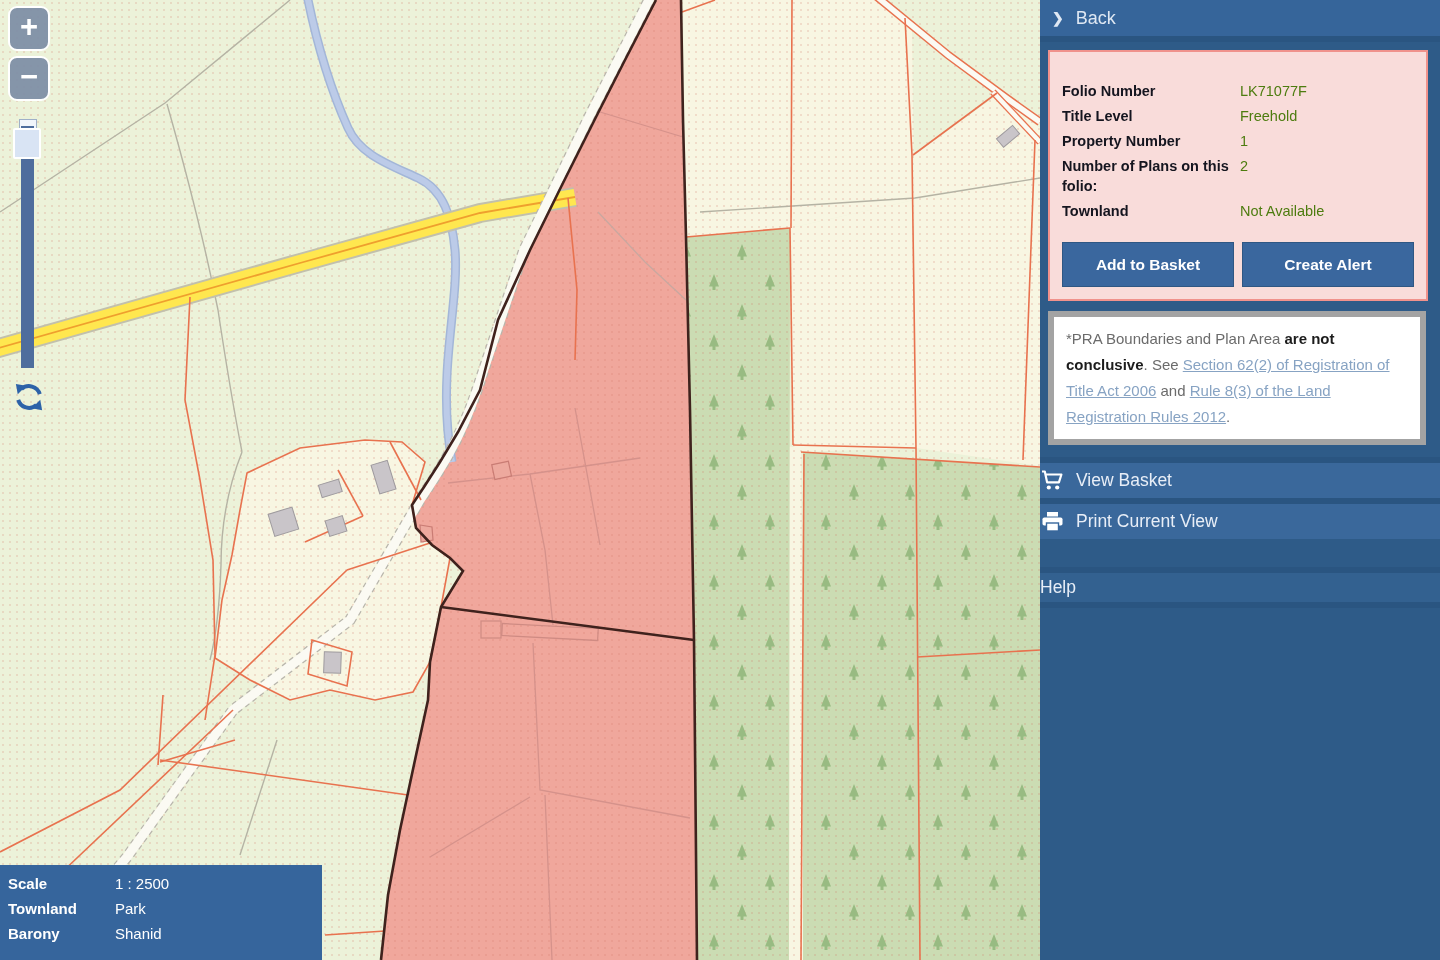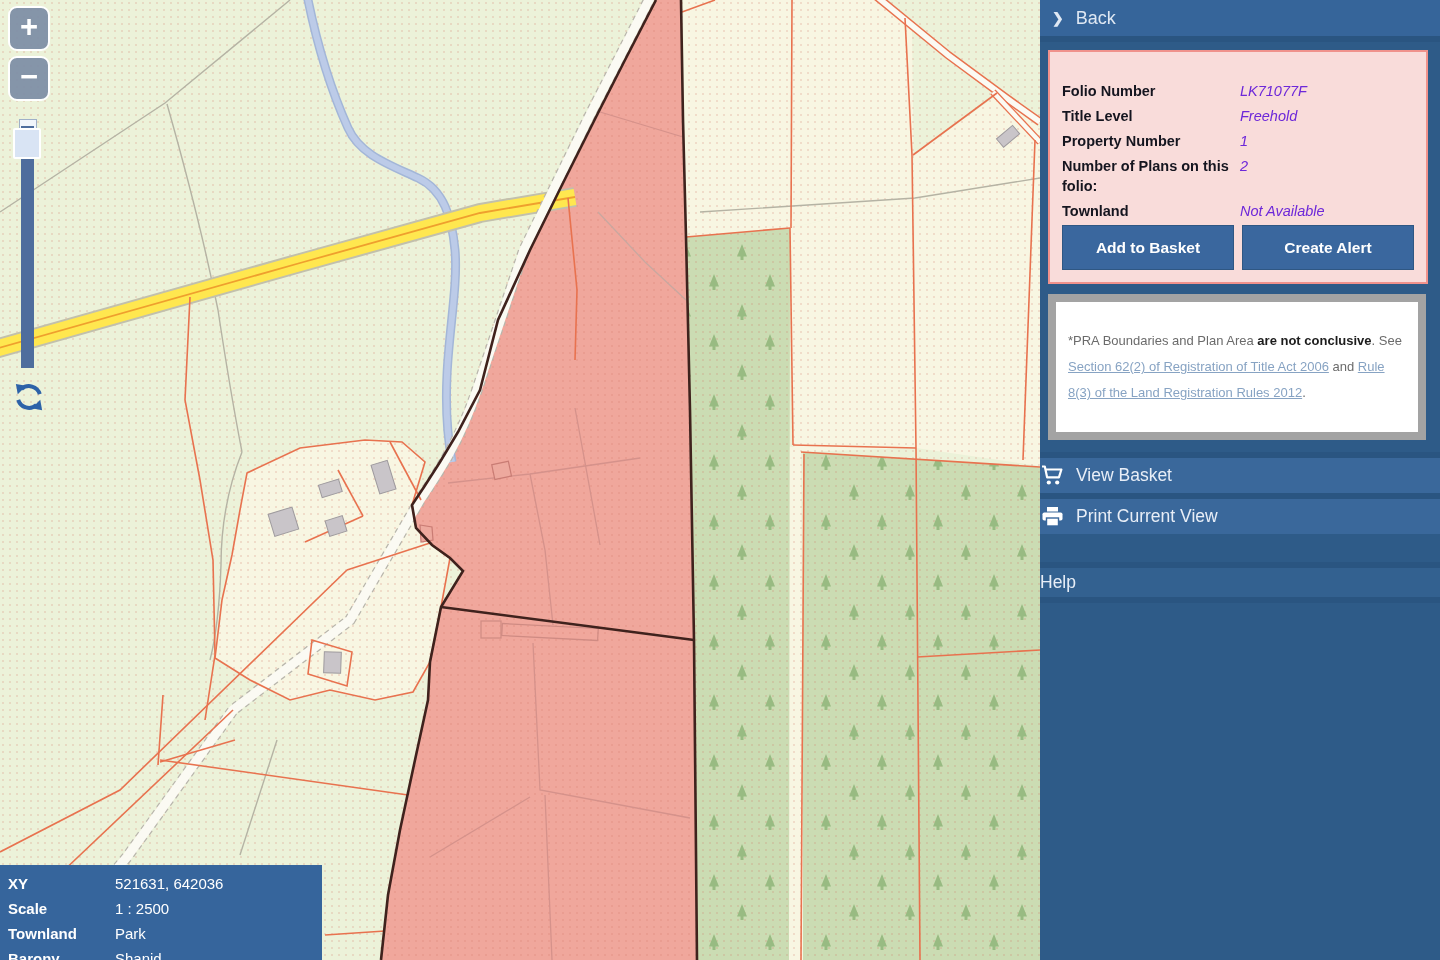--- a/index.html
+++ b/index.html
@@ -31,27 +31,27 @@
 
   
   .sidebar { width:400px; height:960px; background:#2e5b88; color:#e8eef7; flex-shrink:0; }
   .back-bar { height:42px; background:#36659a; border-bottom:6px solid #2a5581;
     display:flex; align-items:center; padding-left:12px; font-size:18px; color:#dfe8f3; cursor:pointer; }
   .back-bar .chev { font-size:14px; font-weight:bold; margin-right:12px; }
 
   .folio-panel { margin:8px 12px 0 8px; background:#f9dcda; border:2px solid #f0928c; padding:26px 12px 12px; }
   .frow { display:grid; grid-template-columns:178px 1fr; font-size:14.5px; line-height:20px; padding:2.5px 0; }
   .frow .lbl { font-weight:bold; color:#15151f; padding-right:6px; }
-  .frow .val { color:#6d28d9;font-style:italic; }
-  .btn-row { display:flex; gap:8px; margin-top:2px; }
+  .frow .val { color:#4d7c0f; }
+  .btn-row { display:flex; gap:8px; margin-top:19px; }
   .pbtn { flex:1; height:45px; background:#3a679e; border:1px solid #2f5783; color:#fff;
     font-size:15.5px; font-weight:bold; font-family:"Liberation Sans",sans-serif; cursor:pointer; }
 
-  .disclaimer { margin:10px 14px 0 8px; background:#fff; border:8px solid #a3a3a3;
-    padding:26px 12px; font-size:13px; line-height:26px; color:#6b6b6b; }
+  .disclaimer { margin:10px 14px 0 8px; background:#fff; border:6px solid #a3a3a3;
+    padding:9px 12px; font-size:15px; line-height:26px; color:#6b6b6b; }
   .disclaimer b { color:#1c1c1c; }
   .disclaimer a { color:#87a3c3; text-decoration:underline; cursor:pointer; }
 
   .menu { margin-top:12px; }
   .menu-row { height:41px; background:#3a689b; border-top:6px solid #2a5581;
     display:flex; align-items:center; gap:12px; font-size:17.5px; cursor:pointer; }
   .menu-row.help { background:#336190; border-bottom:6px solid #2a5581;margin-top:28px; }
   .micon { width:24px; display:flex; justify-content:center; }
 </style>
 </head>
@@ -206,24 +206,20 @@
           <path d="M27.5,13 A12,12 0 0 0 8,7.5"></path>
           <path d="M4.5,19 A12,12 0 0 0 24,24.5"></path>
         </g>
         <polygon points="2,2 13,4 4,13" fill="#2d62a8"></polygon>
         <polygon points="30,30 19,28 28,19" fill="#2d62a8"></polygon>
       </svg>
     </div>
 
     <div class="status-panel">
       <div class="status-row">
-        <span class="lbl">XY</span>
-        <span class="val">521631, 642036</span>
-      </div>
-      <div class="status-row">
         <span class="lbl">Scale</span>
         <span class="val">1 : 2500</span>
       </div>
       <div class="status-row">
         <span class="lbl">Townland</span>
         <span class="val">Park</span>
       </div>
       <div class="status-row">
         <span class="lbl">Barony</span>
         <span class="val">Shanid</span>

